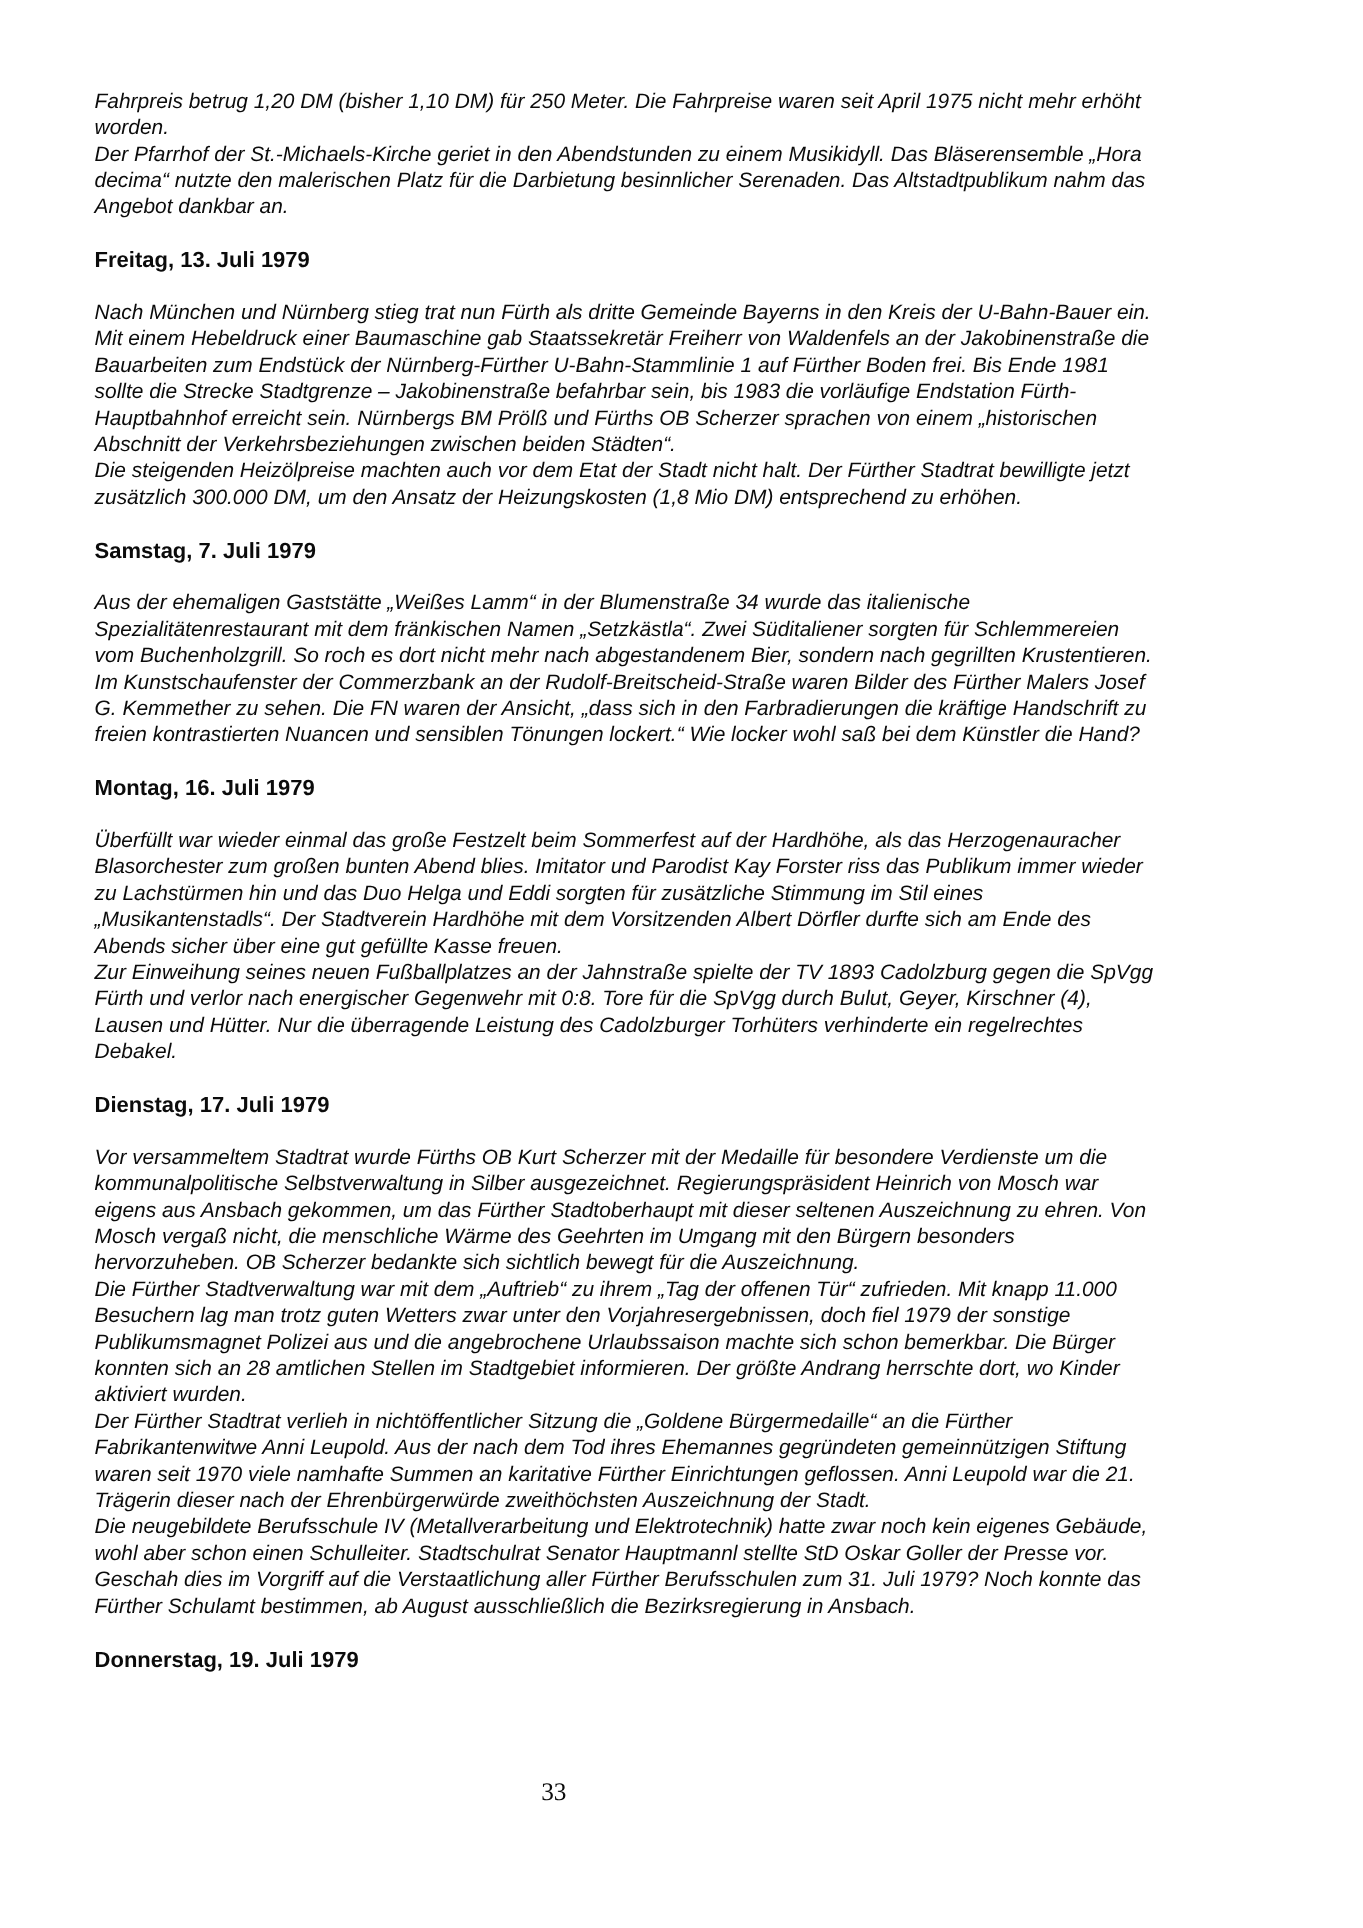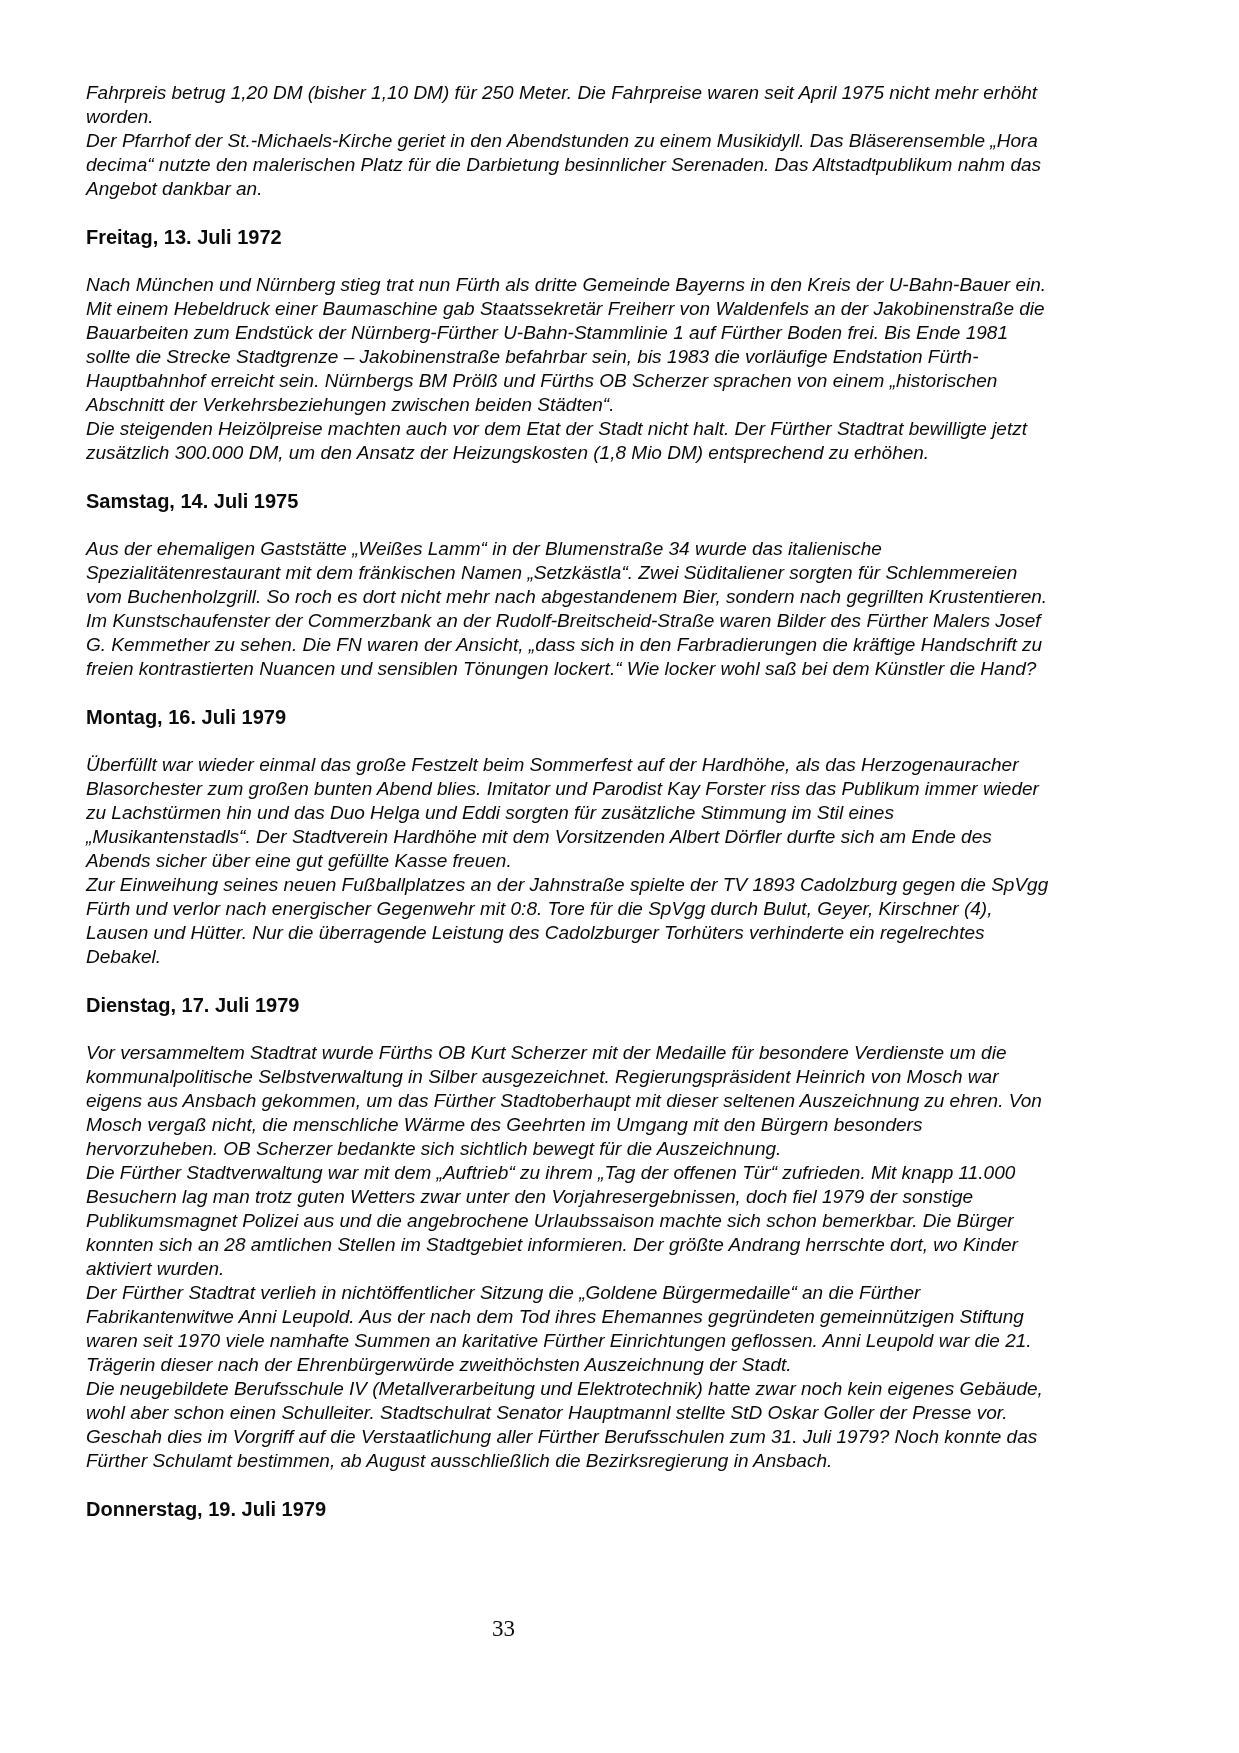--- a/index.html
+++ b/index.html
@@ -52,31 +52,31 @@
 </head>
 <body>
 
 <div class="content">
   <p class="block">Fahrpreis betrug 1,20 DM (bisher 1,10 DM) für 250 Meter. Die Fahrpreise waren seit April 1975 nicht mehr erhöht
 worden.
 Der Pfarrhof der St.-Michaels-Kirche geriet in den Abendstunden zu einem Musikidyll. Das Bläserensemble „Hora
 decima“ nutzte den malerischen Platz für die Darbietung besinnlicher Serenaden. Das Altstadtpublikum nahm das
 Angebot dankbar an.</p>
 
-  <h2 class="entry-heading">Freitag, 13. Juli 1972</h2>
+  <h2 class="entry-heading">Freitag, 13. Juli 1979</h2>
   <p class="block">Nach München und Nürnberg stieg trat nun Fürth als dritte Gemeinde Bayerns in den Kreis der U-Bahn-Bauer ein.
 Mit einem Hebeldruck einer Baumaschine gab Staatssekretär Freiherr von Waldenfels an der Jakobinenstraße die
 Bauarbeiten zum Endstück der Nürnberg-Fürther U-Bahn-Stammlinie 1 auf Fürther Boden frei. Bis Ende 1981
 sollte die Strecke Stadtgrenze – Jakobinenstraße befahrbar sein, bis 1983 die vorläufige Endstation Fürth-
 Hauptbahnhof erreicht sein. Nürnbergs BM Prölß und Fürths OB Scherzer sprachen von einem „historischen
 Abschnitt der Verkehrsbeziehungen zwischen beiden Städten“.
 Die steigenden Heizölpreise machten auch vor dem Etat der Stadt nicht halt. Der Fürther Stadtrat bewilligte jetzt
 zusätzlich 300.000 DM, um den Ansatz der Heizungskosten (1,8 Mio DM) entsprechend zu erhöhen.</p>
 
-  <h2 class="entry-heading">Samstag, 14. Juli 1975</h2>
+  <h2 class="entry-heading">Samstag, 7. Juli 1979</h2>
   <p class="block">Aus der ehemaligen Gaststätte „Weißes Lamm“ in der Blumenstraße 34 wurde das italienische
 Spezialitätenrestaurant mit dem fränkischen Namen „Setzkästla“. Zwei Süditaliener sorgten für Schlemmereien
 vom Buchenholzgrill. So roch es dort nicht mehr nach abgestandenem Bier, sondern nach gegrillten Krustentieren.
 Im Kunstschaufenster der Commerzbank an der Rudolf-Breitscheid-Straße waren Bilder des Fürther Malers Josef
 G. Kemmether zu sehen. Die FN waren der Ansicht, „dass sich in den Farbradierungen die kräftige Handschrift zu
 freien kontrastierten Nuancen und sensiblen Tönungen lockert.“ Wie locker wohl saß bei dem Künstler die Hand?</p>
 
   <h2 class="entry-heading">Montag, 16. Juli 1979</h2>
   <p class="block">Überfüllt war wieder einmal das große Festzelt beim Sommerfest auf der Hardhöhe, als das Herzogenauracher
 Blasorchester zum großen bunten Abend blies. Imitator und Parodist Kay Forster riss das Publikum immer wieder

